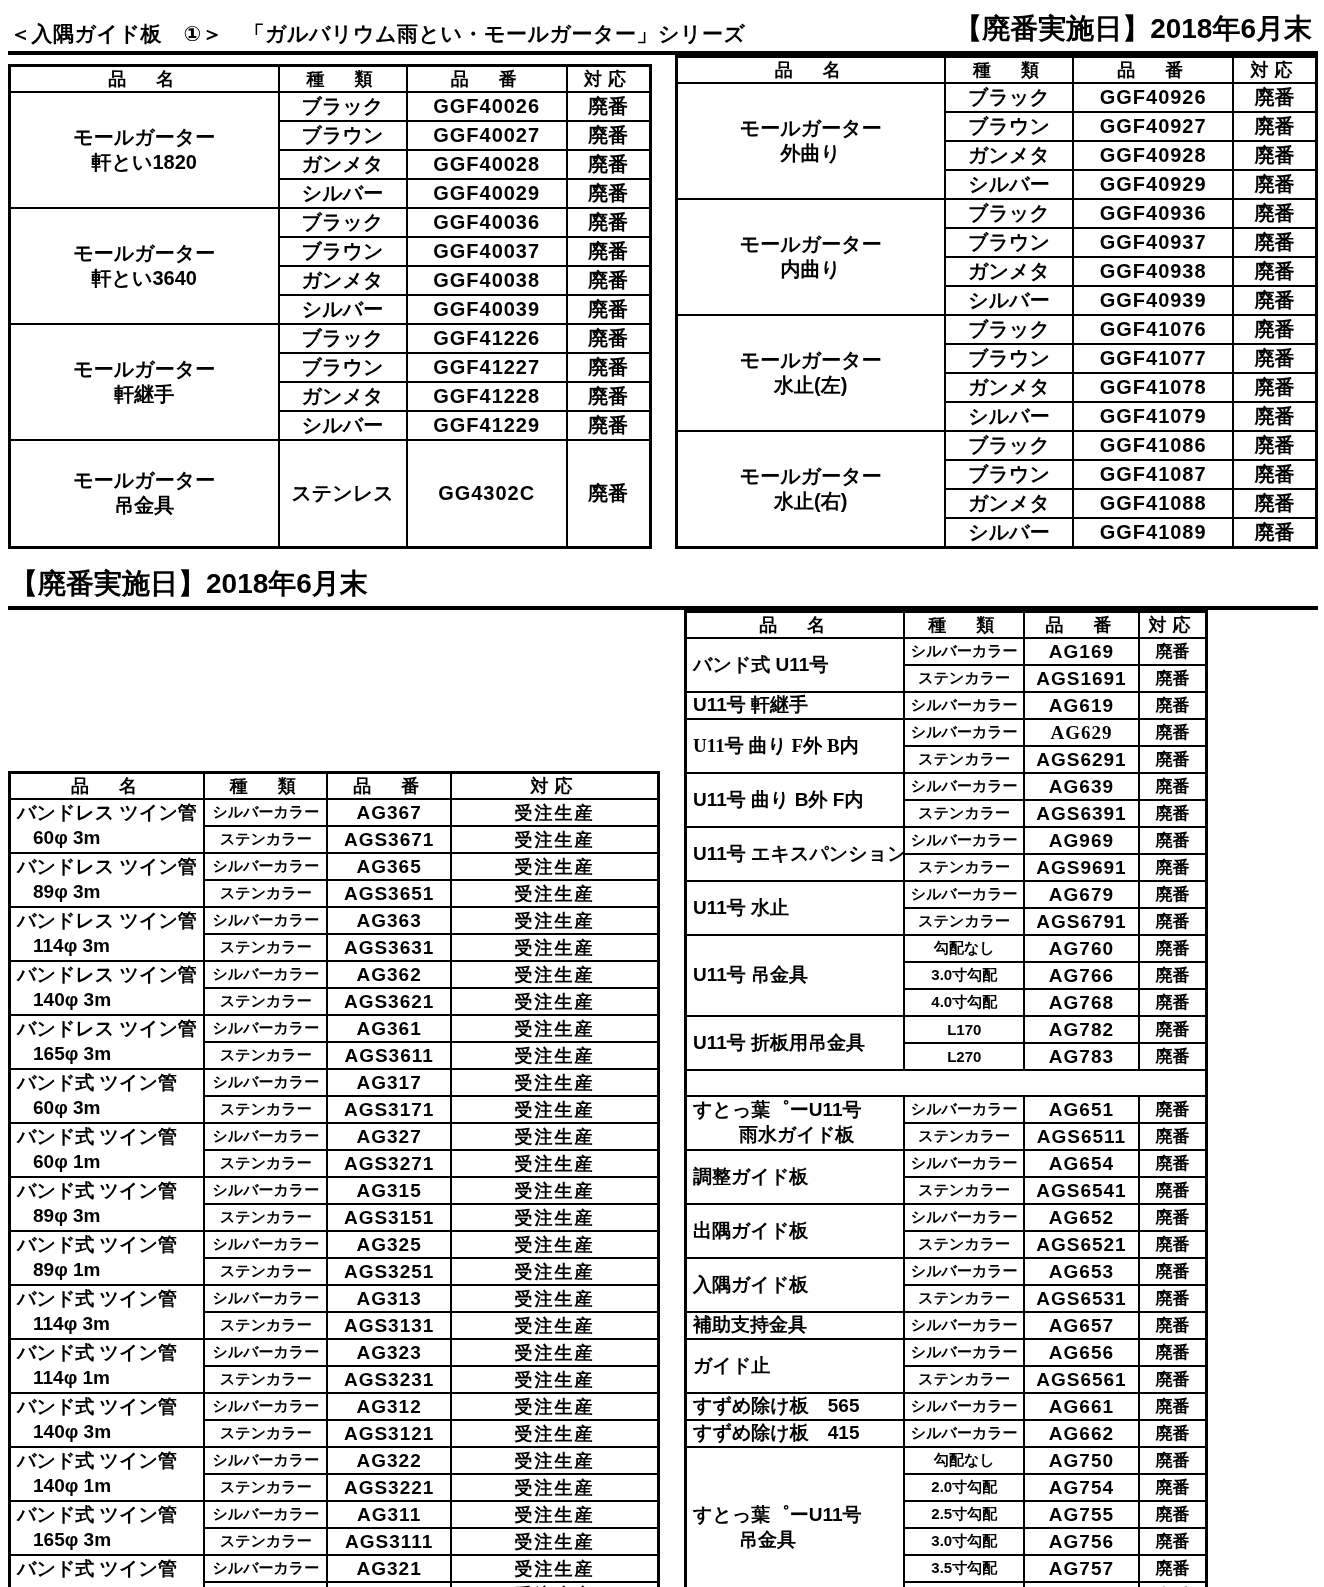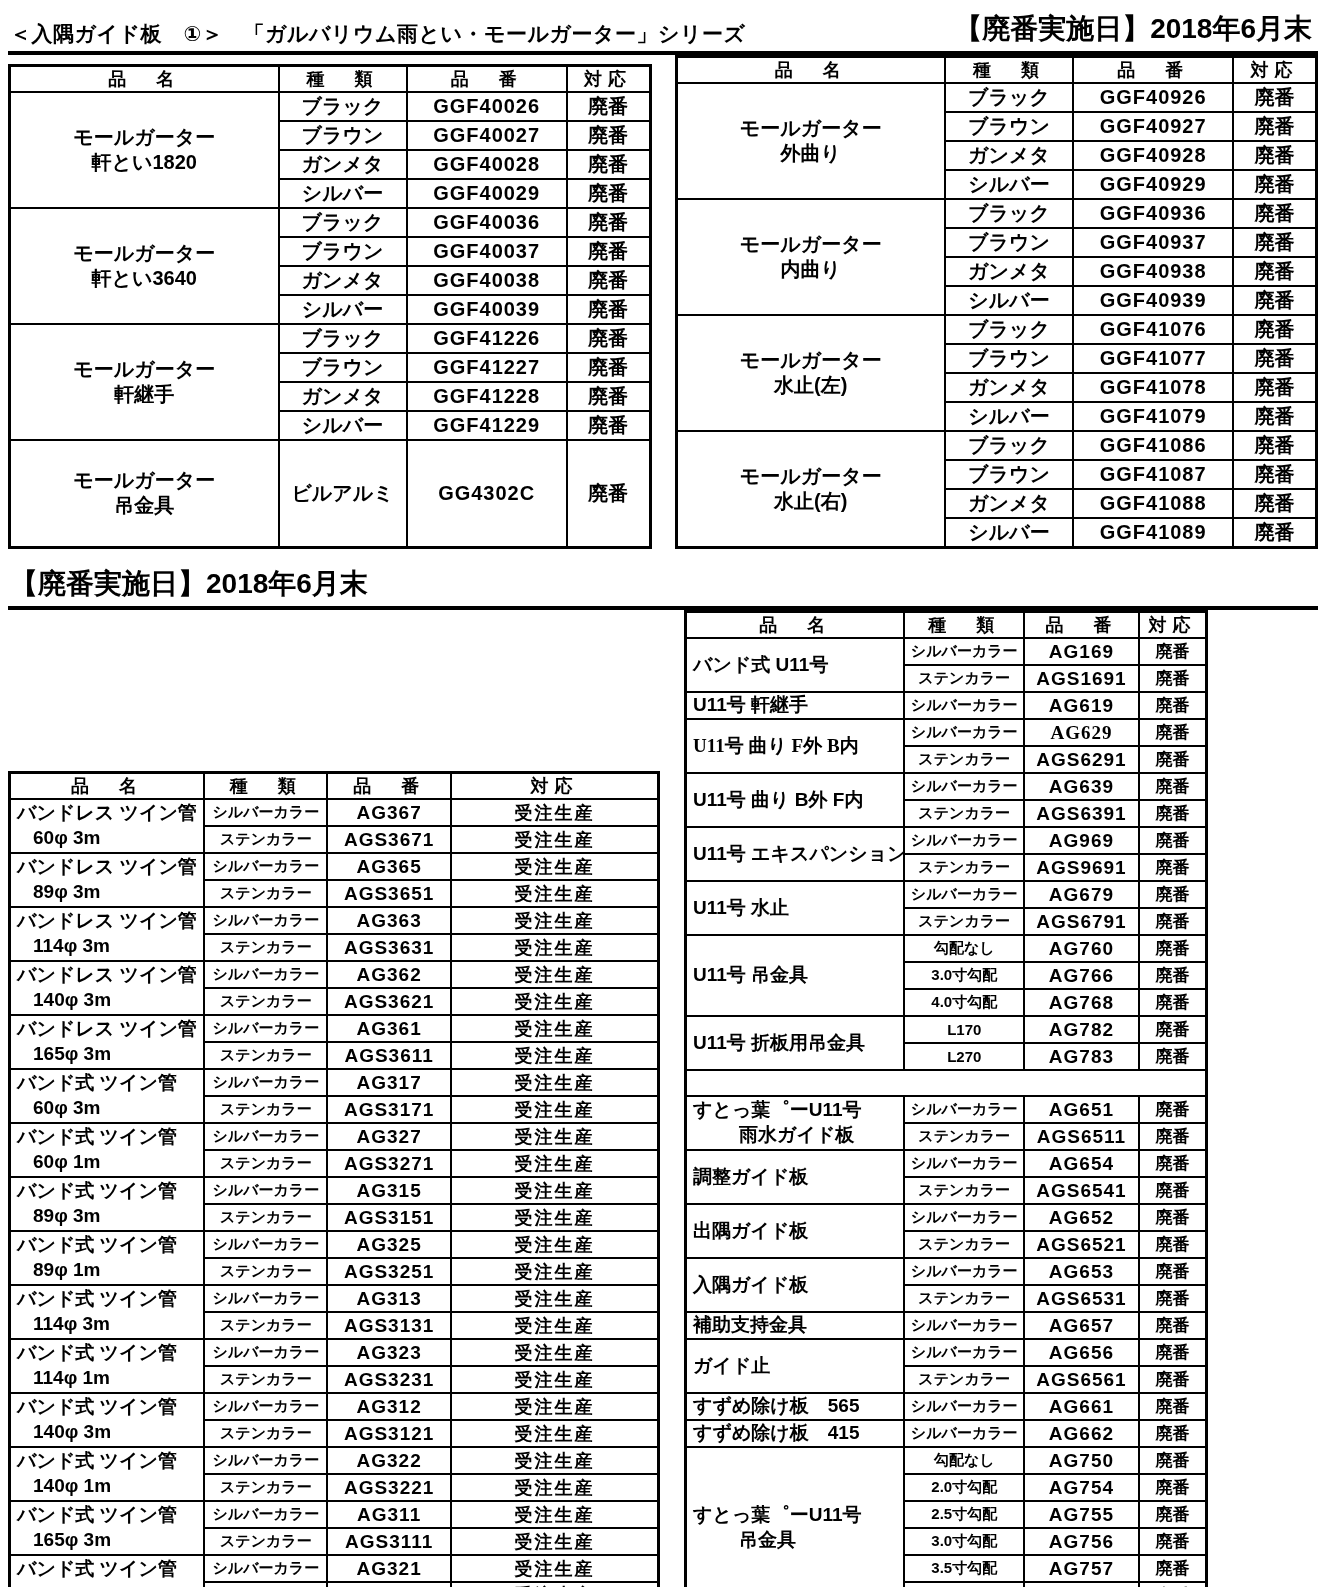--- a/index.html
+++ b/index.html
@@ -157,21 +157,21 @@
           <tr style="height: 27px;">
             <td class="type-cell">シルバー</td>
             <td class="code-cell">GGF41229</td>
             <td class="status-cell">廃番</td>
           </tr>
           <tr style="height: 108px;">
             <td rowspan="1" class="name-cell">
               <span class="nline nline0">モールガーター</span>
               <span class="nline nline1">吊金具</span>
             </td>
-            <td class="type-cell">ビルアルミ</td>
+            <td class="type-cell">ステンレス</td>
             <td class="code-cell">GG4302C</td>
             <td class="status-cell">廃番</td>
           </tr>
         </tbody>
     </table>
     <table class="ptable t1" style="margin-left:3px;">
       <colgroup>
           <col class="c-name">
           <col class="c-type">
           <col class="c-code">

